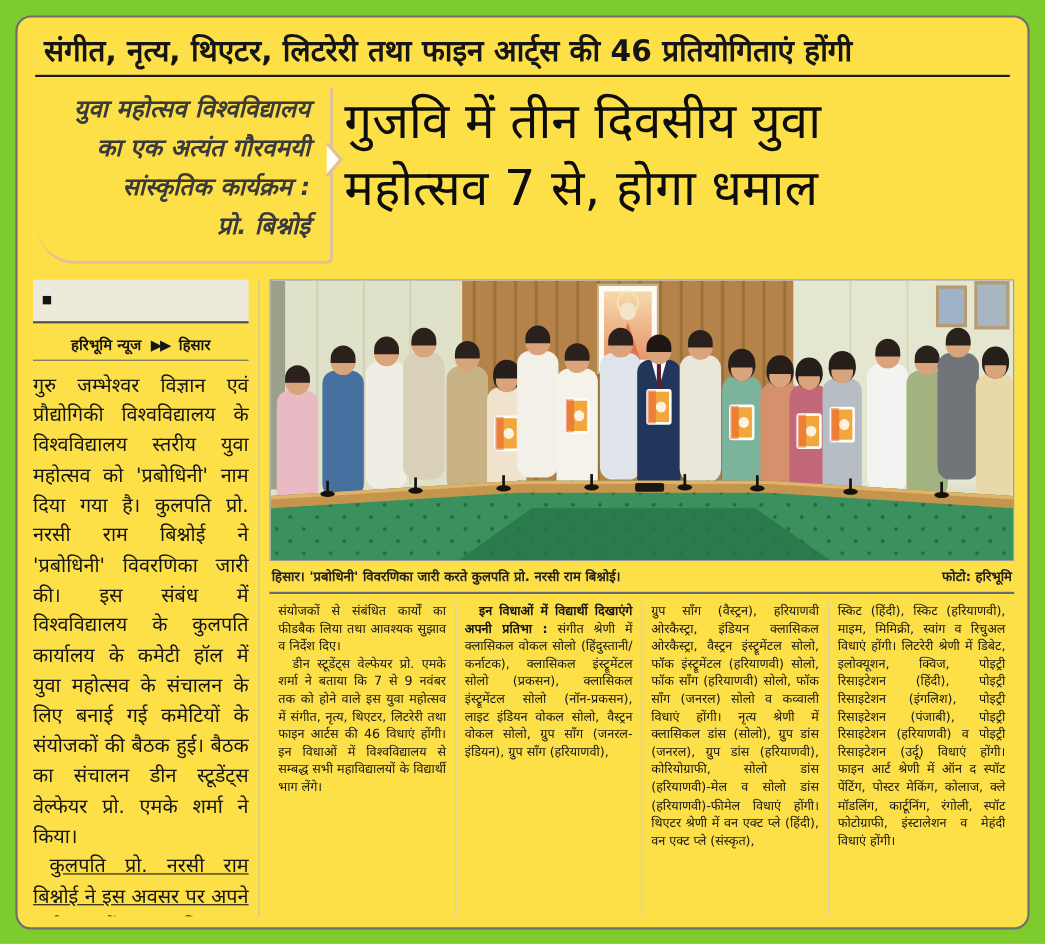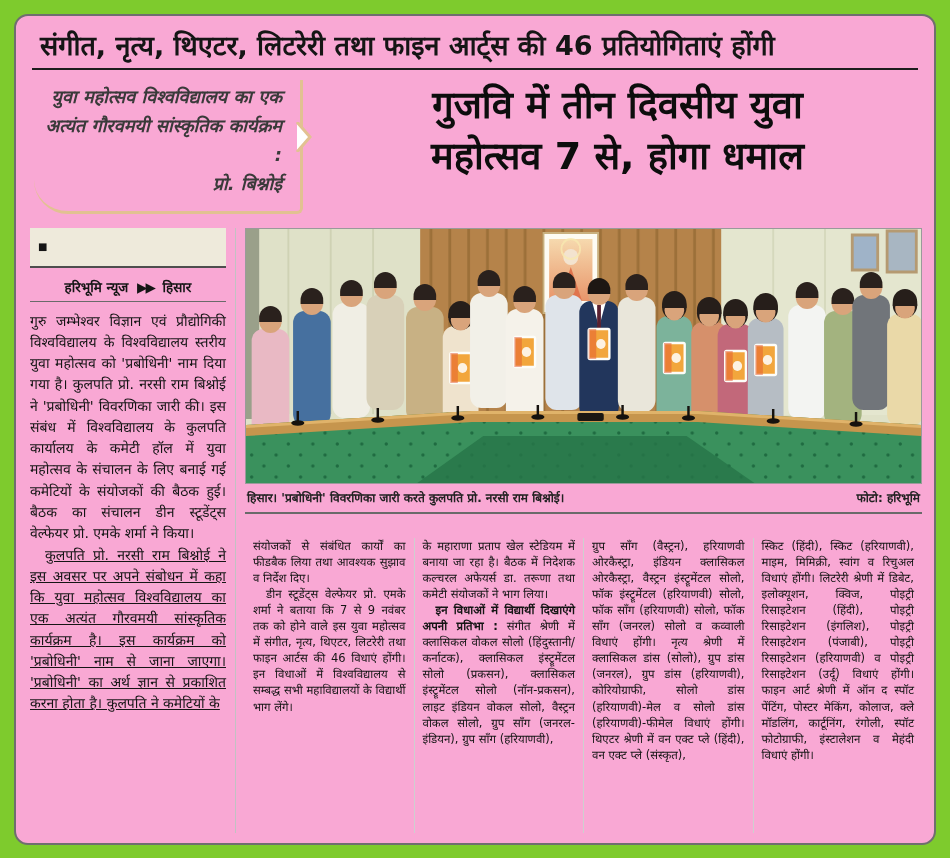--- a/index.html
+++ b/index.html
@@ -4,75 +4,75 @@
 <style>
   html,body{margin:0;padding:0;}
   body{
     width:950px;height:858px;position:relative;overflow:hidden;
     background:#7ecb2d;
     font-family:"DejaVu Sans","Liberation Sans",sans-serif;
     color:#151515;
   }
   .card{
     position:absolute;left:14px;top:14px;right:14px;bottom:13px;
-    background:#f9a8d4;border:2px solid #6f6f6f;border-radius:14px;
+    background:#fde047;border:2px solid #6f6f6f;border-radius:14px;
     display:flex;flex-direction:column;overflow:hidden;
   }
   
   .top-head{
     padding:10px 20px 5px 24px;
     font-size:27px;font-weight:bold;letter-spacing:0;
     white-space:nowrap;overflow:hidden;
   }
   .top-rule{border-bottom:2.5px solid #1d1d1d;margin:0 16px 4px 16px;}
   
   .head-row{display:flex;align-items:stretch;padding:4px 12px 2px 10px;}
   .bubble{
     width:244px;flex:0 0 244px;position:relative;
     margin:2px 10px 12px 8px;padding:2px 18px 12px 4px;
     text-align:right;font-style:italic;font-weight:bold;
-    font-size:18px;line-height:1.62;color:#3a3a3a;
+    font-size:22px;line-height:1.62;color:#3a3a3a;
     border-right:3px solid #e2c192;border-bottom:3px solid #e2c192;
     border-bottom-left-radius:34px;border-bottom-right-radius:6px;
   }
   .bubble-tail{position:absolute;right:-12px;top:32%;}
   .main-head{
-    flex:1;text-align:center;font-weight:bold;color:#0d0d0d;
-    font-size:38px;line-height:1.35;padding-top:2px;
+    flex:1;font-weight:normal;color:#0d0d0d;
+    font-size:45px;line-height:1.35;padding-top:2px;
   }
   
   .content{display:flex;flex:1;min-height:0;padding:0 12px 10px 14px;gap:9px;}
   .left-col{
     width:196px;flex:0 0 196px;border-right:1px solid #c2c2c2;
     padding-right:9px;overflow:hidden;
   }
   .box{
     background:#eeeadb;border-bottom:2px solid #4e4e4e;
     padding:9px 8px 10px 8px;display:flex;gap:7px;
     font-weight:bold;font-size:12.5px;line-height:1.5;
   }
   .box .bullet{font-size:10px;line-height:1.9;}
   .byline{
     text-align:center;font-weight:bold;font-size:13.5px;
     padding:10px 0 5px 0;border-bottom:1.5px solid #6a6a6a;margin-bottom:9px;
   }
   .byline .arrows{letter-spacing:-2px;margin:0 4px;}
-  .body-text p{margin:0;font-size:14px;line-height:1.52;text-align:justify;}
+  .body-text p{margin:0;font-size:18px;line-height:1.52;text-align:justify;}
   .body-text p.ind{text-indent:15px;text-decoration:underline;}
   .right-col{flex:1;display:flex;flex-direction:column;min-width:0;}
   
   .photo{height:254px;border:1px solid #9a9a9a;background:#d9dcc0;overflow:hidden;}
   .photo svg{display:block;width:100%;height:100%;}
   .caption-row{
     display:flex;justify-content:space-between;align-items:flex-start;
     font-weight:bold;font-size:12px;color:#222;
     padding:5px 2px 6px 2px;border-bottom:2px solid #6a6a6a;
   }
   
-  .cols{display:flex;flex:1;min-height:0;overflow:hidden;padding-top:24px;}
+  .cols{display:flex;flex:1;min-height:0;overflow:hidden;padding-top:7px;}
   .col{flex:1;padding:0 8px;font-size:11.5px;line-height:1.4;text-align:justify;overflow:hidden;}
   .col + .col{border-left:1px solid #cfcfcf;}
   .col p{margin:0;}
   .col p.ind{text-indent:13px;}
   .lead{font-weight:bold;margin-top:30px;}
 </style>
 </head>
 <body>
 
 <div class="card">
@@ -236,21 +236,20 @@
         <span>हिसार। 'प्रबोधिनी' विवरणिका जारी करते कुलपति प्रो. नरसी राम बिश्नोई।</span>
         <span>फोटो: हरिभूमि</span>
       </div>
 
       <div class="cols">
         <div class="col">
           <p>संयोजकों से संबंधित कार्यों का फीडबैक लिया तथा आवश्यक सुझाव व निर्देश दिए।</p>
           <p class="ind">डीन स्टूडेंट्स वेल्फेयर प्रो. एमके शर्मा ने बताया कि 7 से 9 नवंबर तक को होने वाले इस युवा महोत्सव में संगीत, नृत्य, थिएटर, लिटरेरी तथा फाइन आर्टस की 46 विधाएं होंगी। इन विधाओं में विश्वविद्यालय से सम्बद्ध सभी महाविद्यालयों के विद्यार्थी भाग लेंगे।</p>
         </div>
         <div class="col">
-          <p>के महाराणा प्रताप खेल स्टेडियम में बनाया जा रहा है। बैठक में निदेशक कल्चरल अफेयर्स डा. तरूणा तथा कमेटी संयोजकों ने भाग लिया।</p>
           <p class="ind"><span class="lead">इन विधाओं में विद्यार्थी दिखाएंगे अपनी प्रतिभा :</span> <span>संगीत श्रेणी में क्लासिकल वोकल सोलो (हिंदुस्तानी/कर्नाटक), क्लासिकल इंस्ट्रूमेंटल सोलो (प्रकसन), क्लासिकल इंस्ट्रूमेंटल सोलो (नॉन-प्रकसन), लाइट इंडियन वोकल सोलो, वैस्ट्रन वोकल सोलो, ग्रुप सॉंग (जनरल-इंडियन), ग्रुप सॉंग (हरियाणवी),</span></p>
         </div>
         <div class="col">
           <p>ग्रुप सॉंग (वैस्ट्रन), हरियाणवी ओरकैस्ट्रा, इंडियन क्लासिकल ओरकैस्ट्रा, वैस्ट्रन इंस्ट्रूमेंटल सोलो, फॉक इंस्ट्रूमेंटल (हरियाणवी) सोलो, फॉक सॉंग (हरियाणवी) सोलो, फॉक सॉंग (जनरल) सोलो व कव्वाली विधाएं होंगी। नृत्य श्रेणी में क्लासिकल डांस (सोलो), ग्रुप डांस (जनरल), ग्रुप डांस (हरियाणवी), कोरियोग्राफी, सोलो डांस (हरियाणवी)-मेल व सोलो डांस (हरियाणवी)-फीमेल विधाएं होंगी। थिएटर श्रेणी में वन एक्ट प्ले (हिंदी), वन एक्ट प्ले (संस्कृत),</p>
         </div>
         <div class="col">
           <p>स्किट (हिंदी), स्किट (हरियाणवी), माइम, मिमिक्री, स्वांग व रिचुअल विधाएं होंगी। लिटरेरी श्रेणी में डिबेट, इलोक्यूशन, क्विज, पोइट्री रिसाइटेशन (हिंदी), पोइट्री रिसाइटेशन (इंगलिश), पोइट्री रिसाइटेशन (पंजाबी), पोइट्री रिसाइटेशन (हरियाणवी) व पोइट्री रिसाइटेशन (उर्दू) विधाएं होंगी। फाइन आर्ट श्रेणी में ऑन द स्पॉट पेंटिंग, पोस्टर मेकिंग, कोलाज, क्ले मॉडलिंग, कार्टूनिंग, रंगोली, स्पॉट फोटोग्राफी, इंस्टालेशन व मेहंदी विधाएं होंगी।</p>
         </div>
       </div>
 

